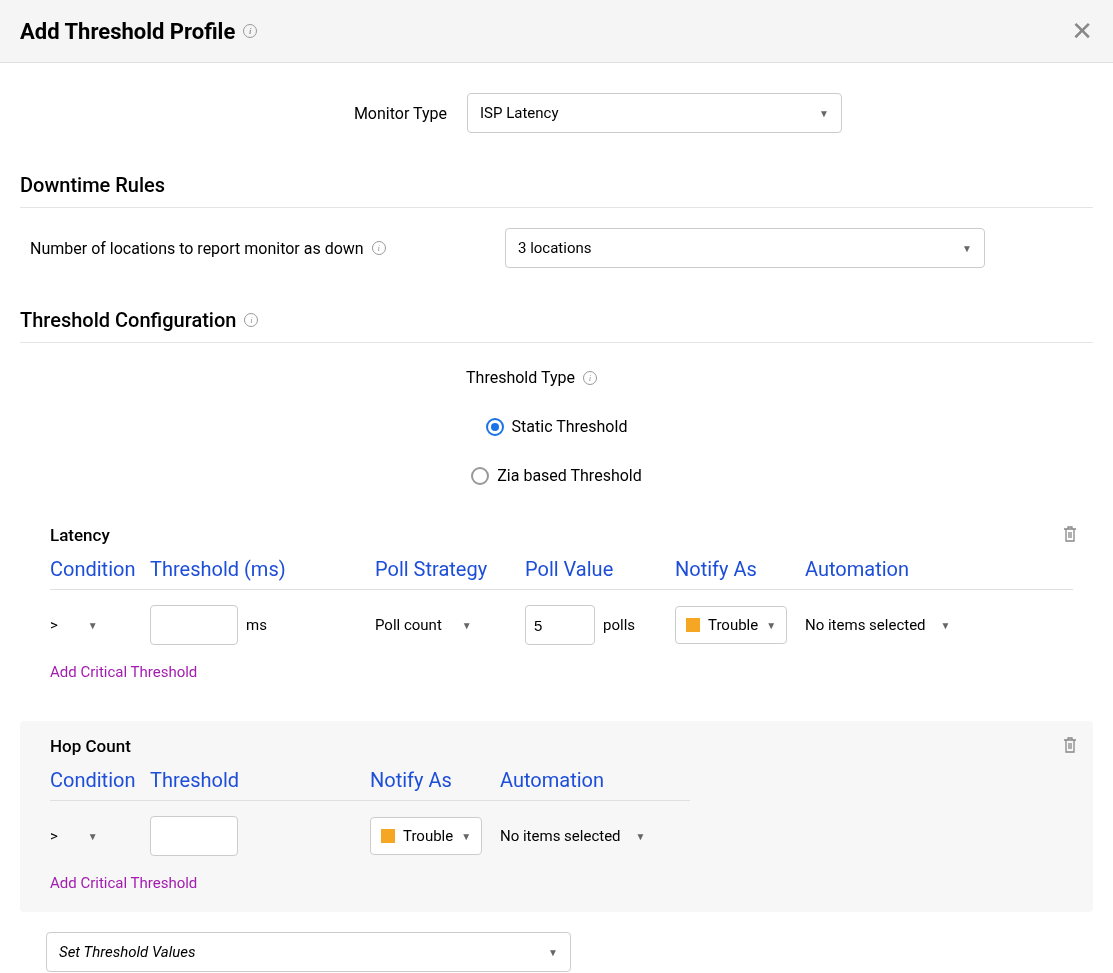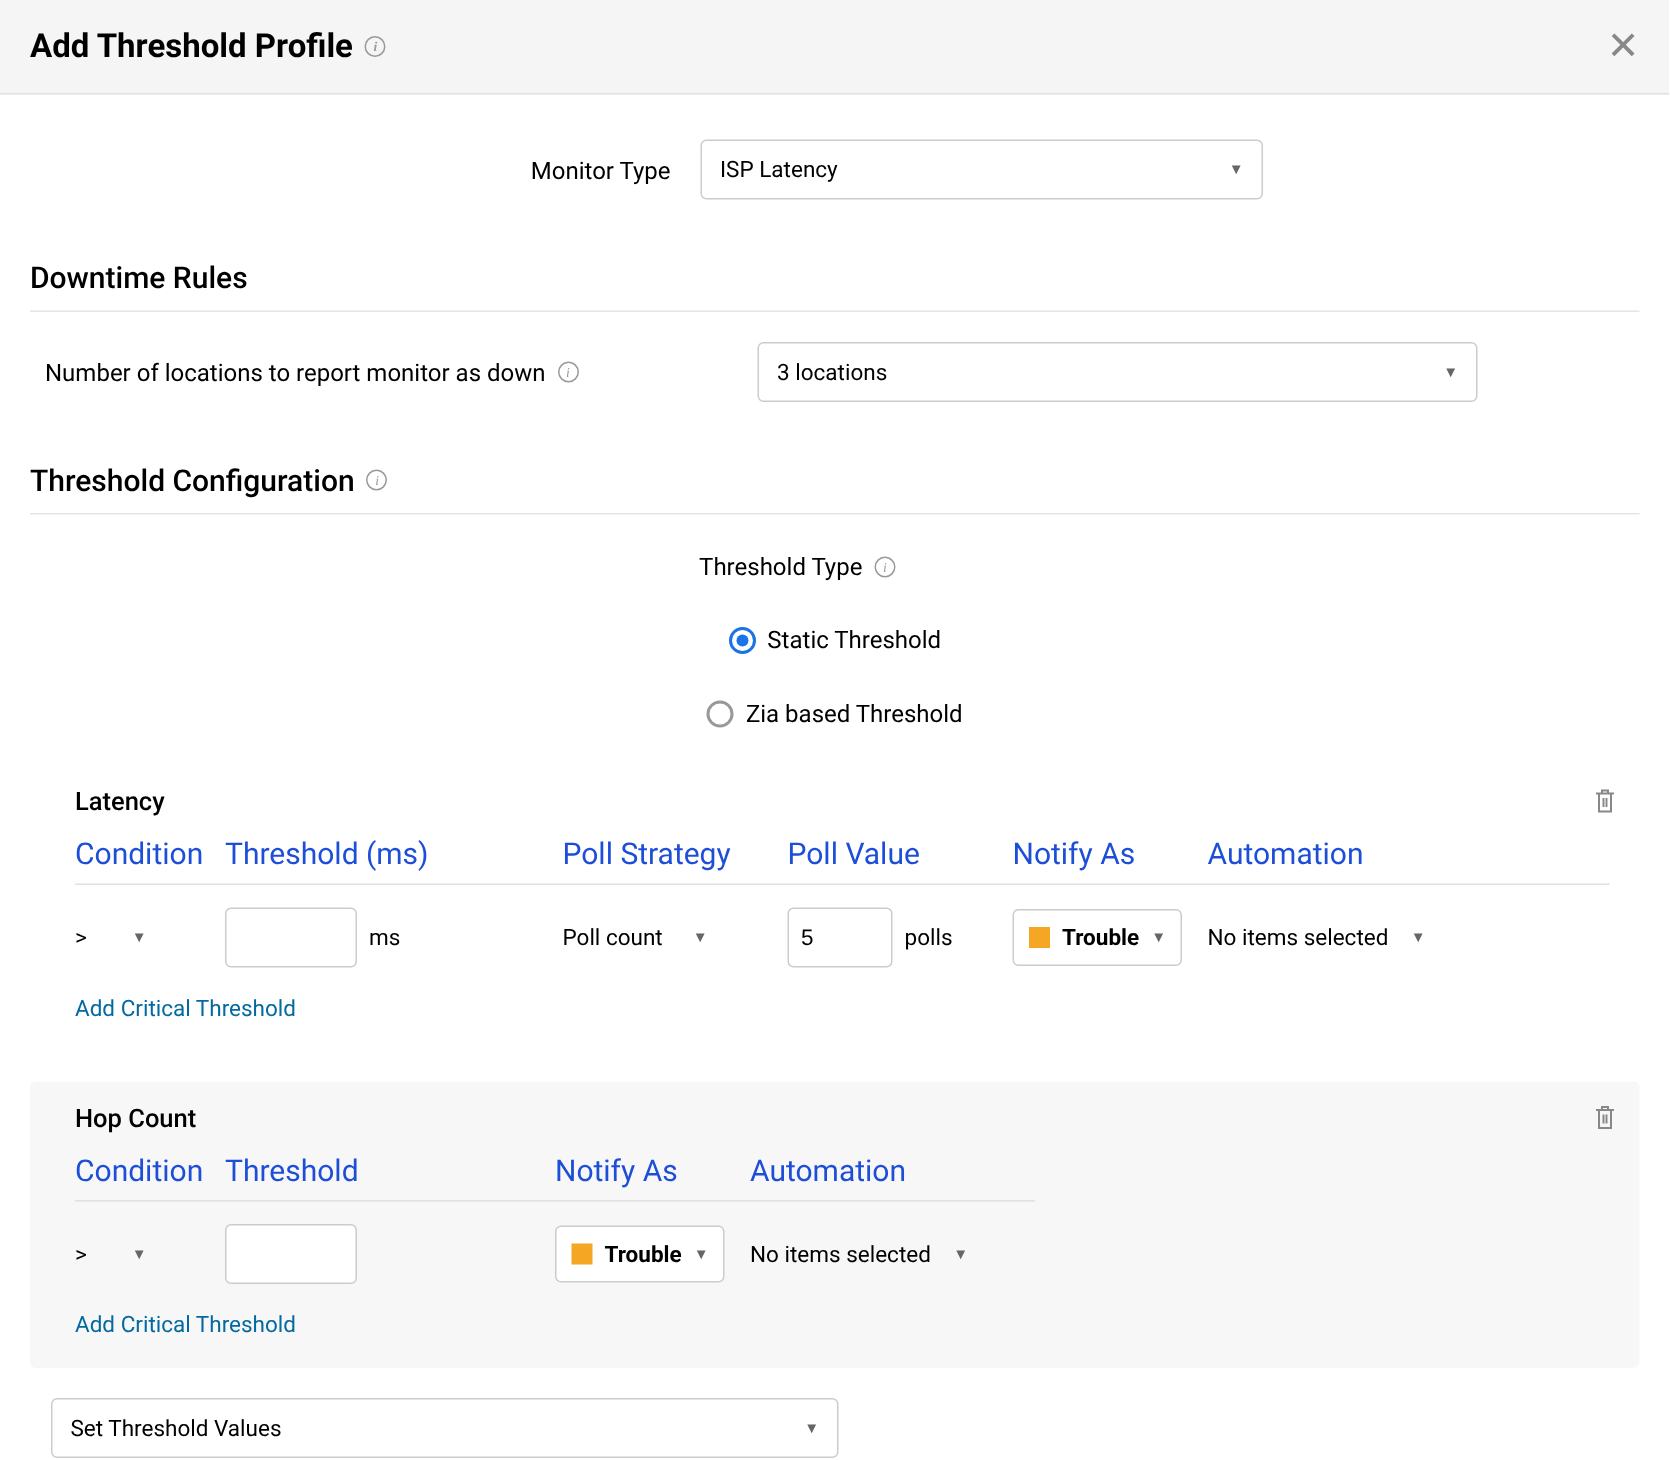--- a/index.html
+++ b/index.html
@@ -36,24 +36,24 @@
 .tbl-row { display: flex; align-items: center; margin-bottom: 18px; }
 .col-cond { width: 100px; }
 .col-thresh { width: 225px; }
 .col-poll-strat { width: 150px; }
 .col-poll-val { width: 150px; }
 .col-notify { width: 130px; }
 .col-auto { width: 180px; }
 .mini-select { border: none; background: transparent; display: flex; align-items: center; gap: 30px; cursor: pointer; font-size: 15px; }
 .mini-input { width: 88px; height: 40px; border: 1px solid #ccc; border-radius: 4px; padding: 0 8px; font-size: 15px; }
 .unit { margin-left: 8px; font-size: 15px; }
-.notify-btn { border: 1px solid #ccc; border-radius: 4px; height: 38px; padding: 17px 10px; display: inline-flex; align-items: center; gap: 8px; background: #fff; cursor: pointer; font-size: 15px; font-weight: bold; }
+.notify-btn { border: 1px solid #ccc; border-radius: 4px; height: 38px; padding: 17px 10px; display: inline-flex; align-items: center; gap: 8px; background: #fff; cursor: pointer; font-size: 15px; }
 .swatch { width: 14px; height: 14px; background: #f5a623; display: inline-block; }
-.link { color: #0369a1; cursor: pointer; font-size: 15px; }
-.set-thresh { width: 525px; margin-left: 14px; margin-top: 10px;}
+.link { color: #a21caf; cursor: pointer; font-size: 15px; }
+.set-thresh { width: 525px; margin-left: 26px; margin-top: 10px; font-style: italic;}
 .col-thresh2 { width: 220px; }
 .col-notify2 { width: 130px; }
 .col-auto2 { width: 180px; }
 svg.trash-svg { width: 16px; height: 18px; fill: none; stroke: #888; stroke-width: 1.3; }
 </style>
 </head>
 <body>
 
 <div class="header">
   <h1>

